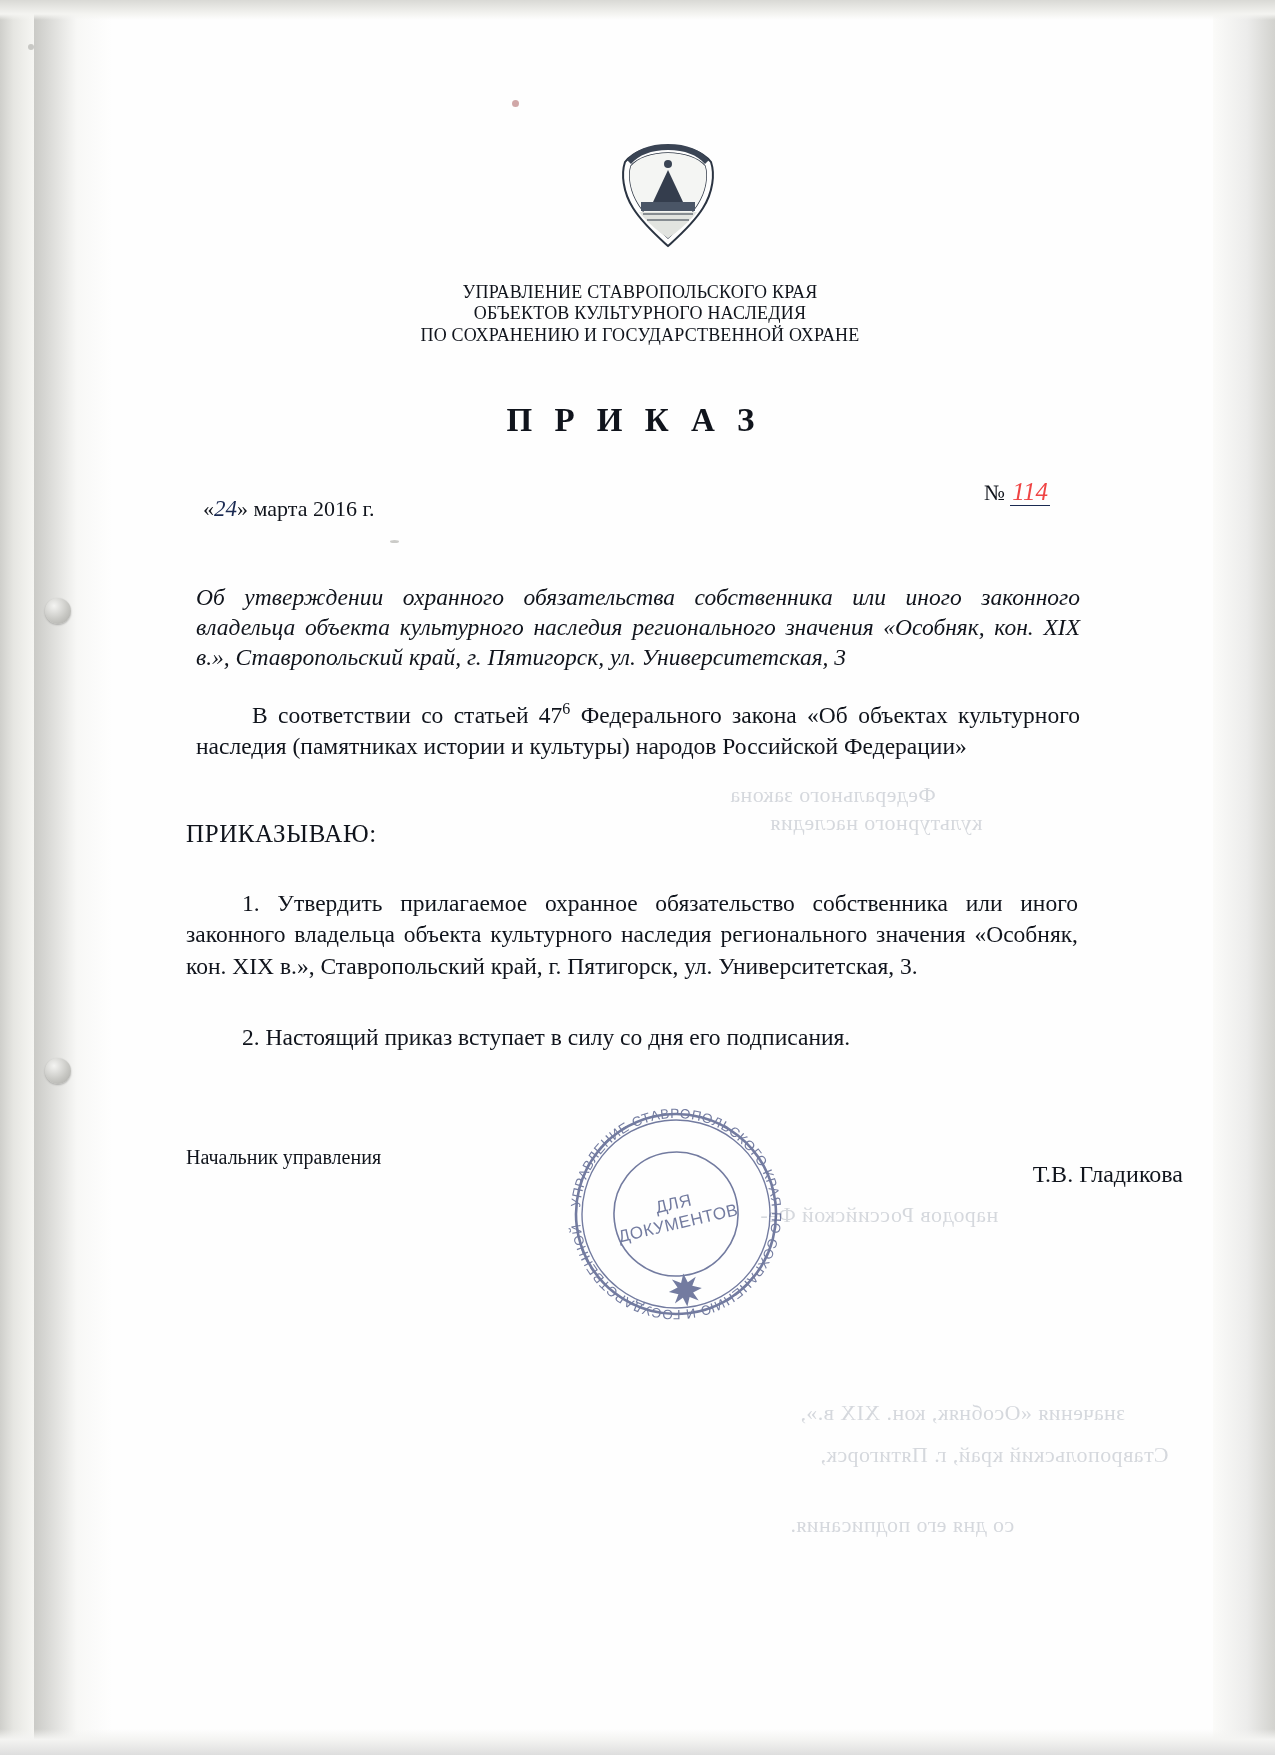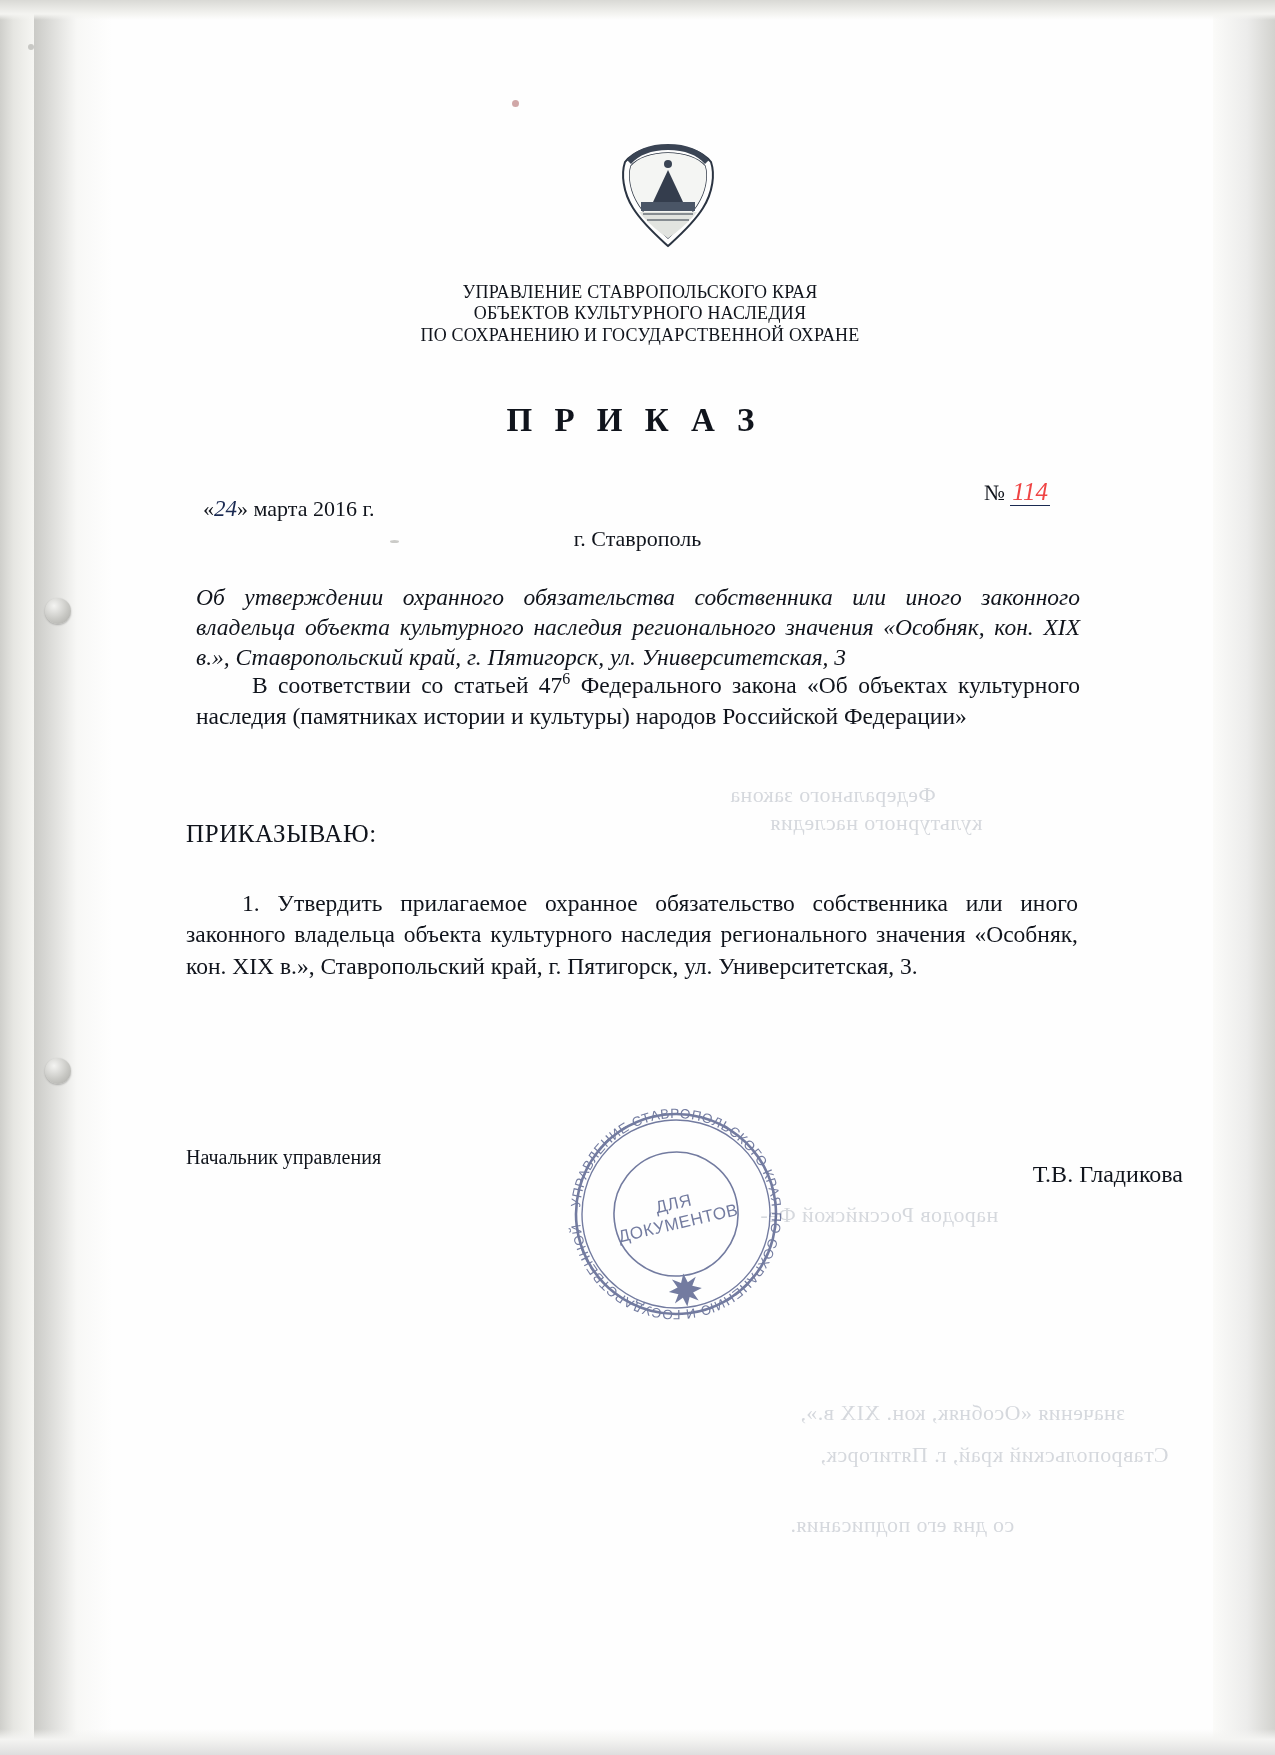--- a/index.html
+++ b/index.html
@@ -139,21 +139,21 @@
   }
 
   .para {
     position: absolute;
     font-size: 23.5px;
     line-height: 1.33;
     text-align: justify;
     text-justify: inter-word;
   }
   .para-basis {
-    left: 196px; top: 668px;
+    left: 196px; top: 698px;
     width: 884px;
     text-indent: 56px;
   }
   .order-word {
     position: absolute;
     left: 186px; top: 820px;
     font-size: 25px;
     letter-spacing: .6px;
   }
   .para-1 {
@@ -273,31 +273,31 @@
 
   <div class="date-line">
     <span>«</span><span class="date-day">24</span><span>»</span><span> марта 2016 г.</span>
   </div>
 
   <div class="number-line">
     <span>№</span>
     <span class="number-value">114</span>
   </div>
 
-  <div class="city">г. Ставрополь</div>
 
   <div class="subject">Об утверждении охранного обязательства собственника или иного законного владельца объекта культурного наследия регионального значения «Особняк, кон. XIX в.», Ставропольский край, г. Пятигорск, ул. Университетская, 3</div>
 
   <div class="para para-basis">
     <span>В соответствии со статьей 47</span><span class="sup">6</span><span> Федерального закона «Об объектах культурного наследия (памятниках истории и культуры) народов Российской Федерации»</span>
   </div>
 
   <div class="order-word">ПРИКАЗЫВАЮ:</div>
 
   <div class="para para-1">1. Утвердить прилагаемое охранное обязательство собственника или иного законного владельца объекта культурного наследия регионального значения «Особняк, кон. XIX в.», Ставропольский край, г. Пятигорск, ул. Университетская, 3.</div>
+  <div class="para para-2">2. Настоящий приказ вступает в силу со дня его подписания.</div>
 
   <div class="sign-role">Начальник управления</div>
   <div class="sign-name">Т.В. Гладикова</div>
 
   <div class="stamp">
     <svg viewBox="0 0 232 232" width="232" height="232" aria-hidden="true">
       <defs>
         <path id="stampArcOuter" d="M 116,116 m -96,0 a 96,96 0 1,1 192,0 a 96,96 0 1,1 -192,0"></path>
       </defs>
       <circle cx="116" cy="116" r="100" fill="none" stroke="#3e4a7c" stroke-width="2.6"></circle>

